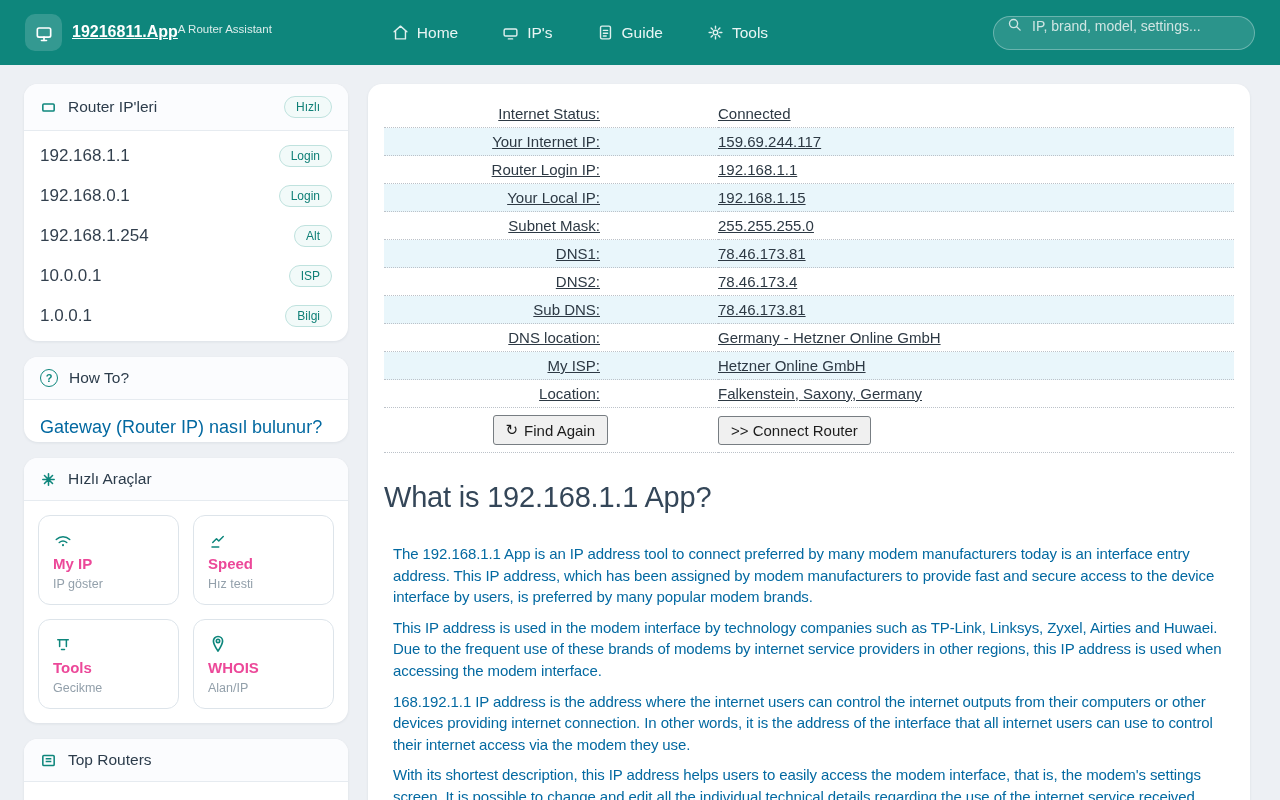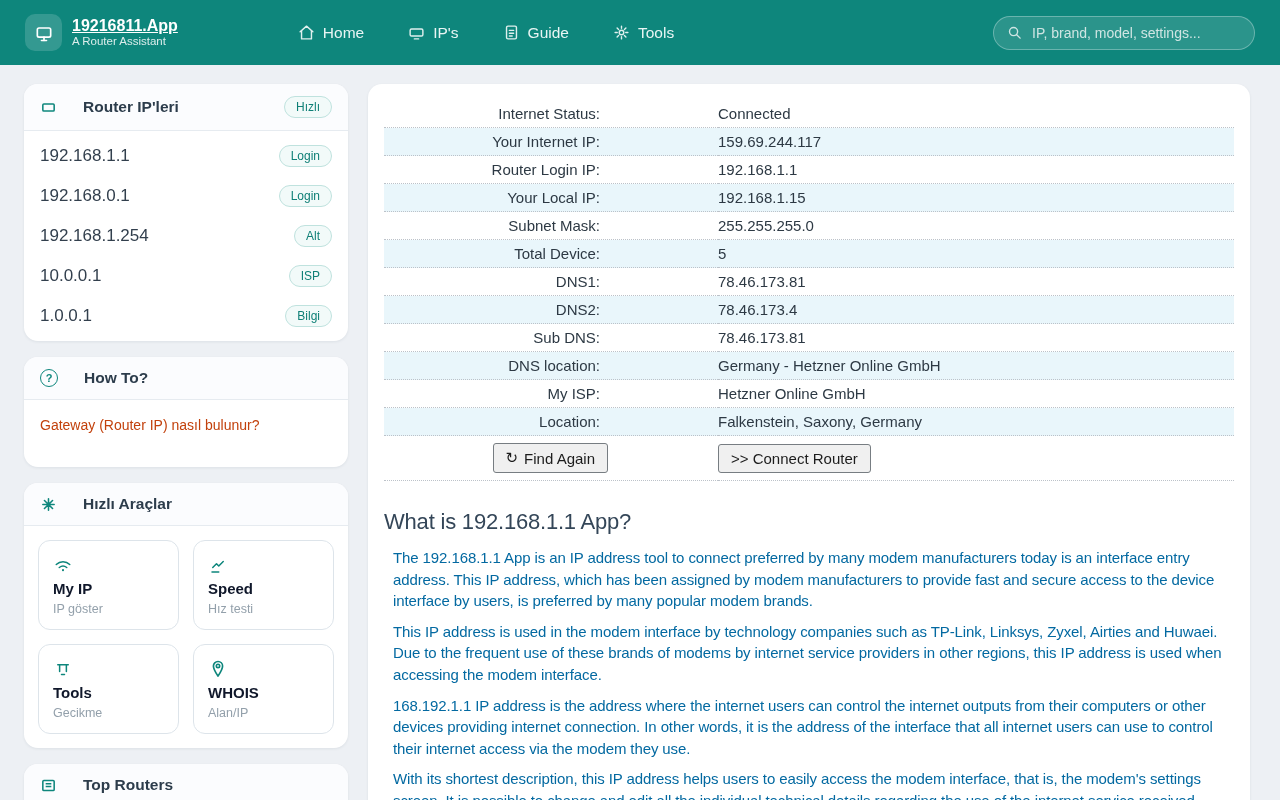--- a/index.html
+++ b/index.html
@@ -22,39 +22,39 @@
     padding: 0 25px;
   }
   .brand { display: flex; align-items: center; gap: 10px; text-decoration: none; cursor: pointer; }
   .logo {
     width: 37px; height: 37px;
     background: rgba(255,255,255,0.16);
     border-radius: 10px;
     display: flex; align-items: center; justify-content: center;
     color: #ffffff;
   }
-  .brand-text { display: flex; flex-direction: column; line-height: 1.15; }
+  .brand-text { display: flex; line-height: 1.15; }
   .brand-title { color: #ffffff; font-size: 16px; font-weight: 700; text-decoration: underline; }
   .brand-sub { color: rgba(255,255,255,0.85); font-size: 11.5px; }
 
   .menu { display: flex; align-items: flex-end; gap: 44px; margin-left: 120px; }
   .menu a {
     display: flex; align-items: center; gap: 8px;
     color: #e9f5f4; font-size: 15.5px; font-weight: 500;
     text-decoration: none; cursor: pointer;
   }
   .nicon { color: #dff0ee; }
 
   .search {
     margin-left: auto;
     width: 262px; height: 34px;
     background: rgba(255,255,255,0.12);
     border: 1px solid rgba(255,255,255,0.30);
     border-radius: 17px;
-    display: flex; align-items: center; gap: 8px;
+    display: flex; align-items: flex-start; gap: 8px;
     padding: 0 13px;
   }
   .search input {
     background: transparent; border: none; outline: none;
     color: #eef7f6; font-size: 14px; width: 100%;
     font-family: "Liberation Sans", sans-serif;
   }
   .search input::placeholder { color: #cfe5e3; }
   .sicon { color: #cfe5e3; }
 
@@ -74,21 +74,21 @@
     box-shadow: 0 1px 3px rgba(25,45,70,0.08);
     overflow: hidden;
   }
   .card-h {
     display: flex; align-items: center; gap: 11px;
     padding: 12px 16px;
     background: #fbfcfe;
     border-bottom: 1px solid #e6ebf0;
     min-height: 43px;
   }
-  .card-title { font-size: 15.5px; font-weight: 700; color: #2c3c4b; margin-left: 15px; }
+  .card-title { font-size: 15.5px; font-weight: 400; color: #2c3c4b; }
   .cicon { color: #0e867c; }
   .spacer { flex: 1; }
 
   .badge {
     font-size: 12px; color: #0e7f76;
     background: #f2faf9;
     border: 1px solid #bfe2de;
     border-radius: 999px;
     padding: 3px 11px;
     white-space: nowrap;
@@ -97,22 +97,22 @@
   .iplist { list-style: none; margin: 0; padding: 5px 0; }
   .iplist li {
     display: flex; align-items: center; justify-content: space-between;
     padding: 9px 16px;
     cursor: pointer;
   }
   .ip { font-size: 17px; color: #323f4d; }
 
   .howto {
     display: block;
-    padding: 17px 16px 34px;
-    font-size: 14px; color: #c2410c;
+    padding: 17px 16px 4px;
+    font-size: 18px; color: #0369a1;
     text-decoration: none; cursor: pointer;
   }
 
   .qicon {
     width: 18px; height: 18px;
     border: 1.8px solid #0e867c; border-radius: 50%;
     display: flex; align-items: center; justify-content: center;
     font-size: 11px; font-weight: 700; color: #0e867c;
   }
 
@@ -121,64 +121,64 @@
     gap: 14px; padding: 14px;
   }
   .tool {
     border: 1px solid #dde4ea; border-radius: 12px;
     padding: 12px 14px 13px;
     display: flex; flex-direction: column; gap: 5px;
     text-decoration: none; cursor: pointer;
     background: #ffffff;
   }
   .ticon { color: #0e867c; height: 22px; display: flex; align-items: flex-end; }
-  .tname { font-size: 15px; font-weight: 600; color: #0f172a; }
+  .tname { font-size: 15px; font-weight: 600; color: #ec4899; }
   .tdesc { font-size: 12.5px; color: #93a0ab; }
 
   .card-cut { min-height: 170px; }
   .cut-item { padding: 10px 16px; }
 
   
   .main { flex: 1; min-height: 1000px; padding: 16px 16px 24px; }
 
   .status-bar {
     height: 33px;
     background: #cdecf7;
     border: 1px solid #b6def0;
     border-radius: 10px;
     display: flex; align-items: center; gap: 9px;
     padding: 0 11px;
     margin-bottom: 3px;
   }
   .status-title { color: #e41f7b; font-size: 15.5px; font-weight: 700; }
   .wifiicon { color: #2e2e2e; }
 
-  .status-table { width: 100%; border-collapse: collapse; }
+  .status-table { width: 100%; border-collapse: collapse; text-decoration: underline; }
   .status-table tr { border-bottom: 1px dotted #bcc2c9; }
   .status-table tr:nth-child(even) { background: #e9f6fb; }
   .status-table td { font-size: 15px; color: #2d3944; line-height: 19px; padding: 4px 0; }
   td.lbl { width: 334px; text-align: right; padding-right: 118px; }
   td.val { text-align: left; }
   tr.actions { background: #ffffff !important; }
   tr.actions td { padding: 7px 0; }
   tr.actions td.lbl { padding-right: 110px; }
   .btn {
     font-family: "Liberation Sans", sans-serif;
     font-size: 15px; color: #1c1c1c;
     background: #f0f0f0;
     border: 1px solid #777d82;
     border-radius: 3px;
     padding: 5px 12px;
     cursor: pointer;
     display: inline-flex; align-items: center; gap: 6px;
   }
 
   h2.article-h {
-    margin: 28px 0 12px;
-    font-size: 22px; font-weight: 500; color: #344658;
+    margin: 28px 0 29px;
+    font-size: 29px; font-weight: 500; color: #344658;
     letter-spacing: -0.2px;
   }
   .article p {
     margin: 9px;
     font-size: 15px; line-height: 21.6px;
     color: #0369a1;
     letter-spacing: -0.1px;
   }
 </style>
 </head>
@@ -386,24 +386,20 @@
         </tr>
         <tr>
           <td class="lbl">Your Local IP:</td>
           <td class="val">192.168.1.15</td>
         </tr>
         <tr>
           <td class="lbl">Subnet Mask:</td>
           <td class="val">255.255.255.0</td>
         </tr>
         <tr>
-          <td class="lbl">Total Device:</td>
-          <td class="val">5</td>
-        </tr>
-        <tr>
           <td class="lbl">DNS1:</td>
           <td class="val">78.46.173.81</td>
         </tr>
         <tr>
           <td class="lbl">DNS2:</td>
           <td class="val">78.46.173.4</td>
         </tr>
         <tr>
           <td class="lbl">Sub DNS:</td>
           <td class="val">78.46.173.81</td>

